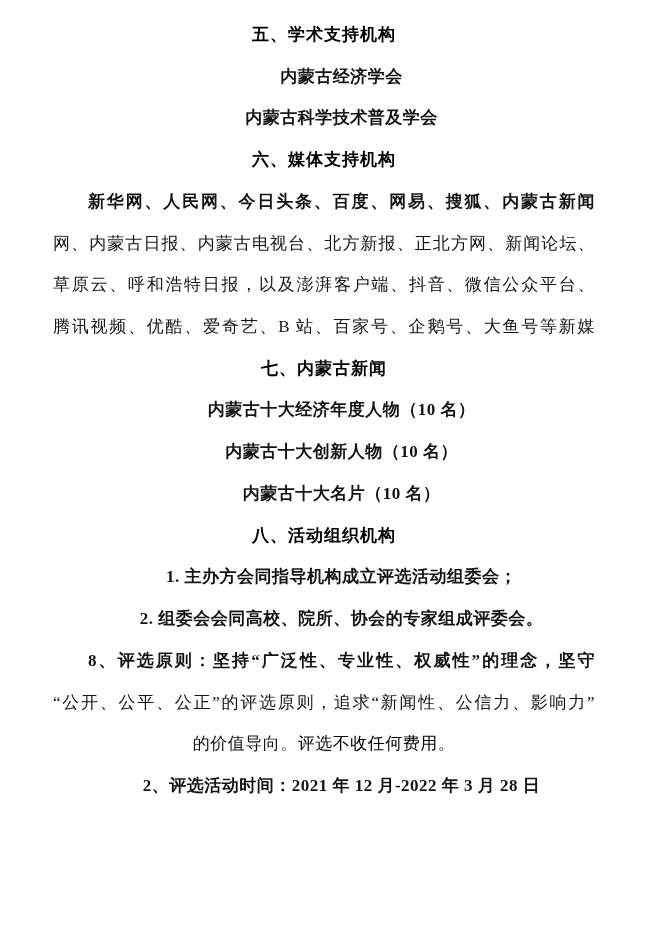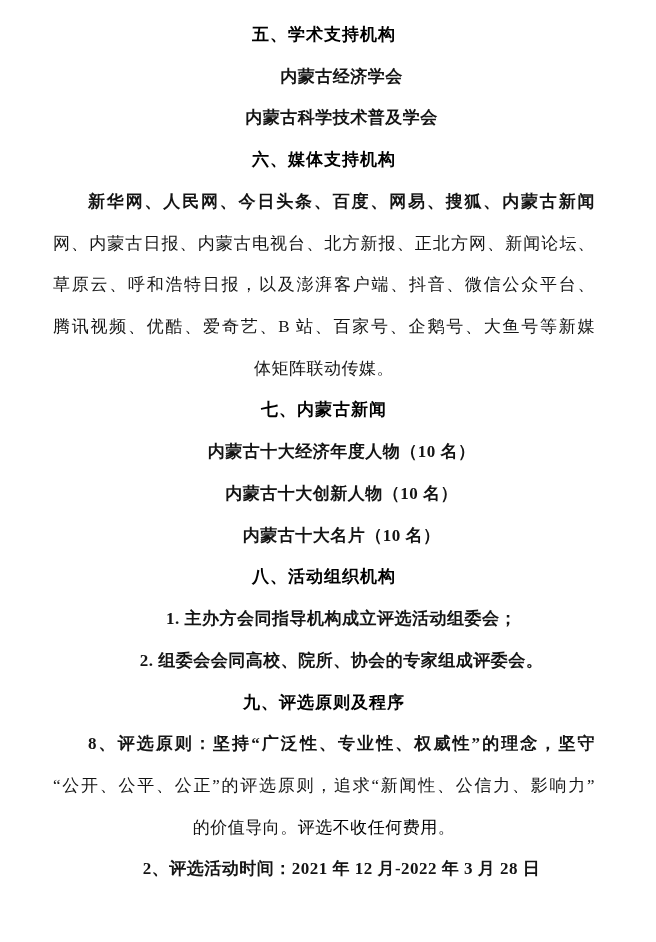--- a/index.html
+++ b/index.html
@@ -52,31 +52,29 @@
 <div class="doc">
   <div class="line heading">五、学术支持机构</div>
   <div class="line indent">内蒙古经济学会</div>
   <div class="line indent">内蒙古科学技术普及学会</div>
 
   <div class="line heading">六、媒体支持机构</div>
   <div class="line indent justify">新华网、人民网、今日头条、百度、网易、搜狐、内蒙古新闻</div>
   <div class="line justify">网、内蒙古日报、内蒙古电视台、北方新报、正北方网、新闻论坛、</div>
   <div class="line justify">草原云、呼和浩特日报，以及澎湃客户端、抖音、微信公众平台、</div>
   <div class="line justify">腾讯视频、优酷、爱奇艺、B 站、百家号、企鹅号、大鱼号等新媒</div>
-  <div class="line">体矩阵联动传媒。</div>
 
   <div class="line heading">七、内蒙古新闻</div>
   <div class="line indent">内蒙古十大经济年度人物（10 名）</div>
   <div class="line indent">内蒙古十大创新人物（10 名）</div>
   <div class="line indent">内蒙古十大名片（10 名）</div>
 
   <div class="line heading">八、活动组织机构</div>
   <div class="line indent">1. 主办方会同指导机构成立评选活动组委会；</div>
   <div class="line indent">2. 组委会会同高校、院所、协会的专家组成评委会。</div>
 
-  <div class="line heading">九、评选原则及程序</div>
   <div class="line indent justify">8、评选原则：坚持“广泛性、专业性、权威性”的理念，坚守</div>
   <div class="line justify">“公开、公平、公正”的评选原则，追求“新闻性、公信力、影响力”</div>
   <div class="line">
     <span>的价值导向。</span><span class="bold-seg">评选不收任何费用。</span>
   </div>
   <div class="line indent">2、评选活动时间：2021 年 12 月-2022 年 3 月 28 日</div>
 </div>
 
 </body></html>

